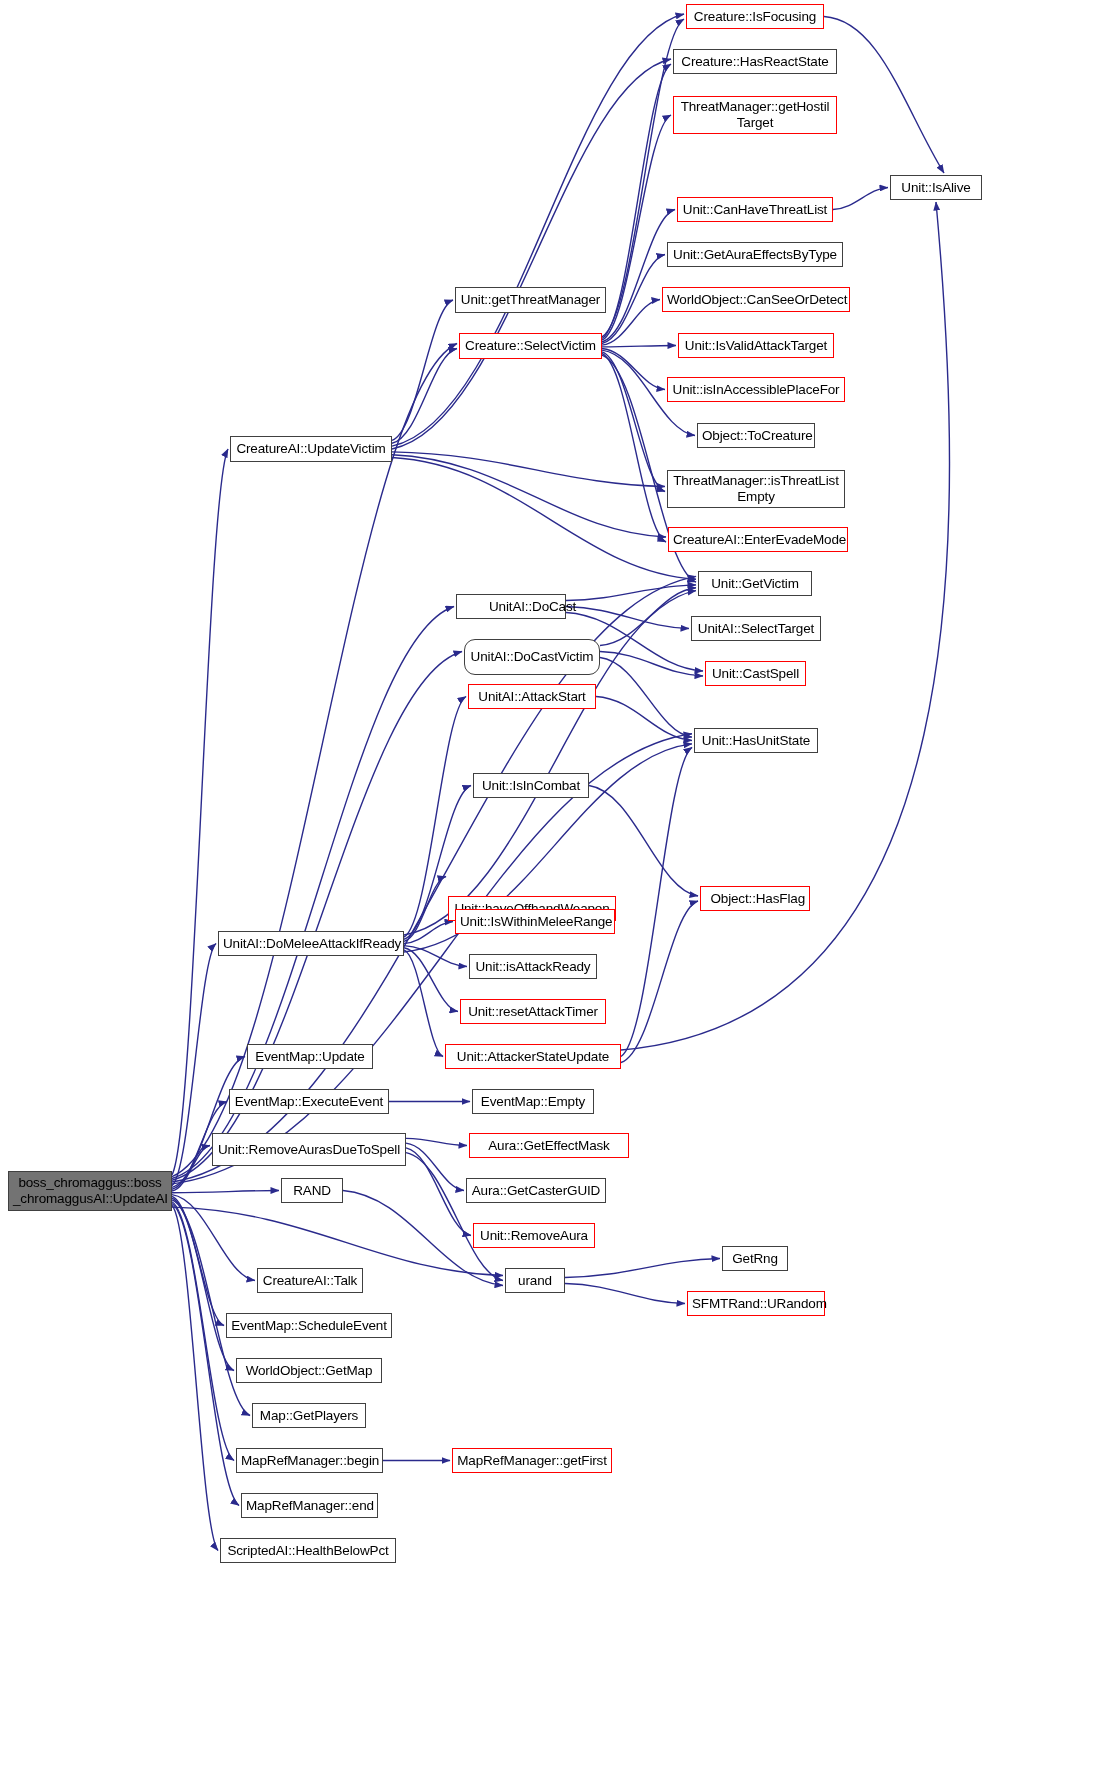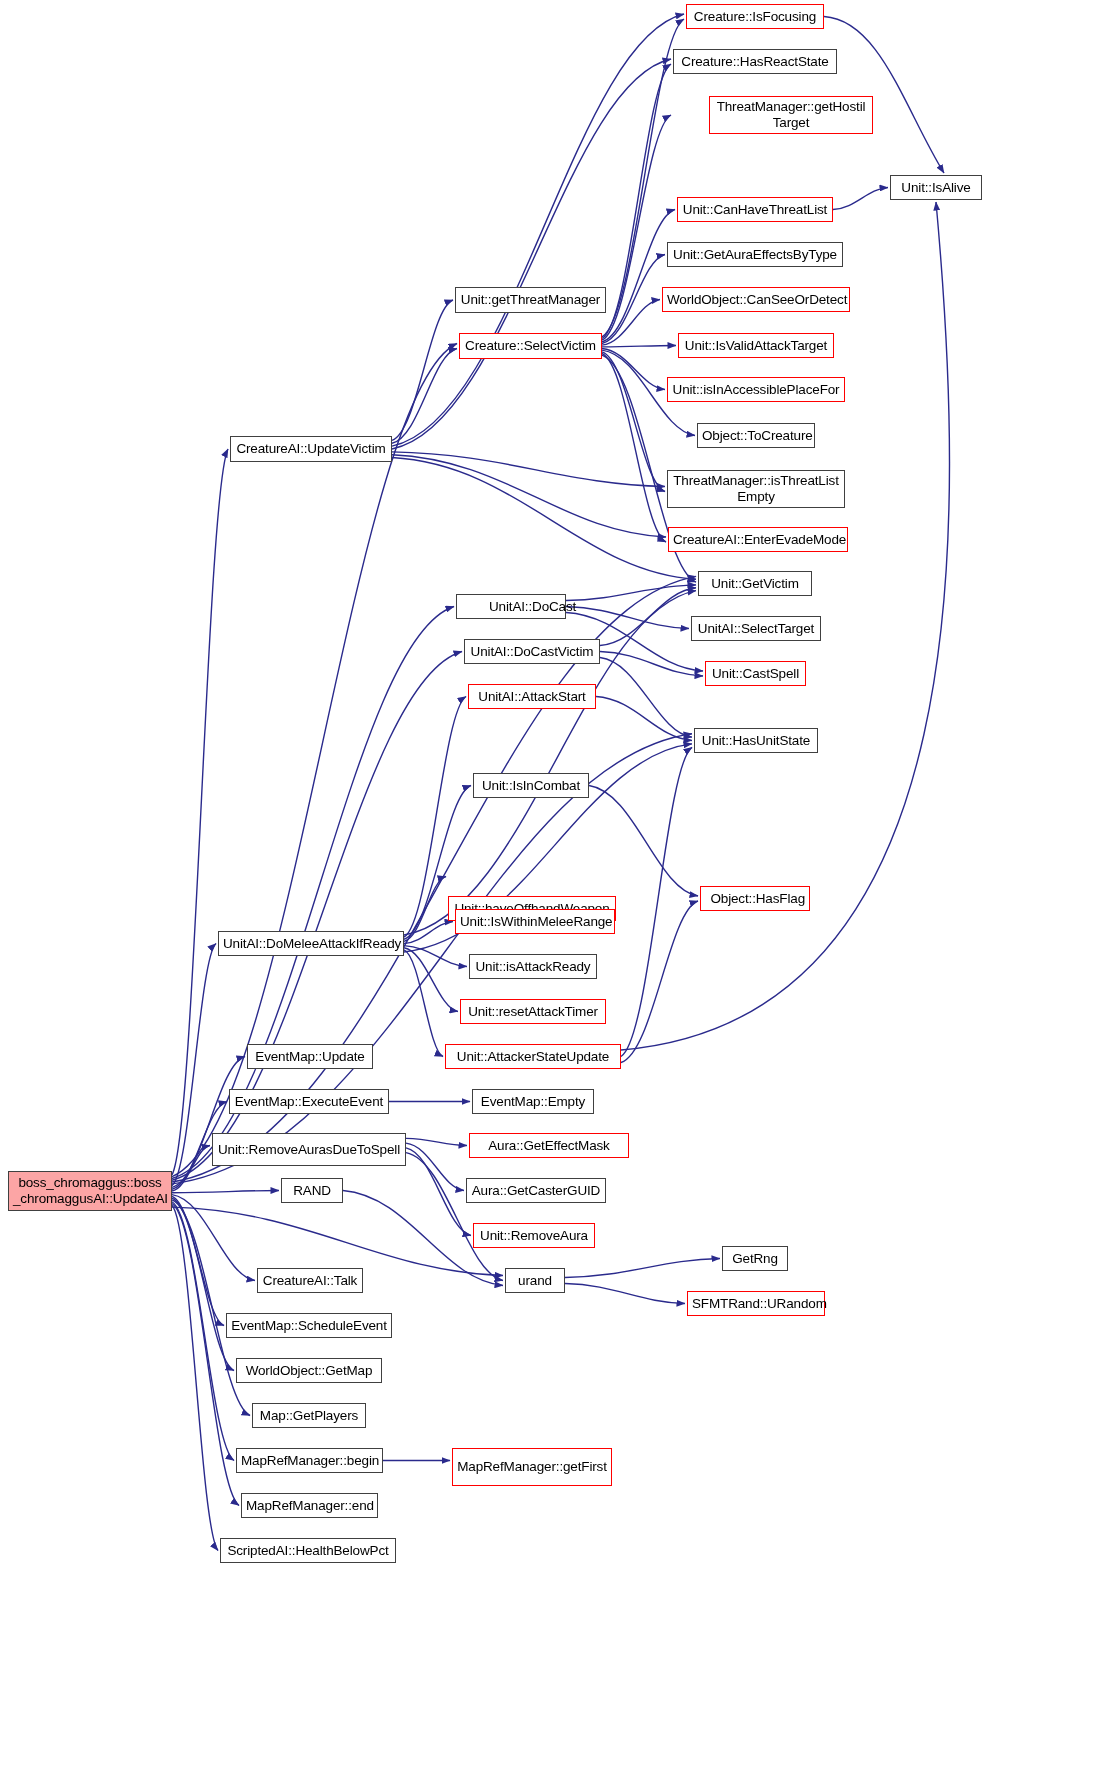--- a/index.html
+++ b/index.html
@@ -22,21 +22,21 @@
     line-height:1.15;
     display:flex;
     align-items:center;
     justify-content:center;
     text-align:center;
     white-space:pre-line;
     padding:0 4px;
     letter-spacing:-0.15px;
   }
   .node.red{border:1px solid #ff0000;}
-  .node.current{background:#fca5a5;border:1px solid #404040;}
+  .node.current{background:#737373;border:1px solid #404040;}
   .node .lbl{display:block;width:100%;}
 </style>
 </head>
 <body>
 
 <div id="canvas">
   <svg id="edges" xmlns="http://www.w3.org/2000/svg">
     <defs>
       <marker id="arrow" markerWidth="9" markerHeight="7" refX="8.5" refY="3.5" orient="auto" markerUnits="userSpaceOnUse">
         <polygon points="0,0 9,3.5 0,7" fill="#2a2a8c"></polygon>
@@ -115,36 +115,36 @@
       </g>
   </svg>
   <div id="node-layer">
       <div class="node current" style="left: 8px; top: 1171px; width: 164px; height: 40px;"><span class="lbl">boss_chromaggus::boss
 _chromaggusAI::UpdateAI</span></div>
       <div class="node" style="left: 230px; top: 436px; width: 162px; height: 26px; text-align: center;"><span class="lbl">CreatureAI::UpdateVictim</span></div>
       <div class="node" style="left: 455px; top: 287px; width: 151px; height: 26px;"><span class="lbl">Unit::getThreatManager</span></div>
       <div class="node red" style="left: 459px; top: 333px; width: 143px; height: 26px;"><span class="lbl">Creature::SelectVictim</span></div>
       <div class="node red" style="left: 686px; top: 4px; width: 138px; height: 25px;"><span class="lbl">Creature::IsFocusing</span></div>
       <div class="node" style="left: 673px; top: 49px; width: 164px; height: 25px;"><span class="lbl">Creature::HasReactState</span></div>
-      <div class="node red" style="left: 673px; top: 96px; width: 164px; height: 38px; margin-left: 36px;"><span class="lbl">ThreatManager::getHostil
+      <div class="node red" style="left: 673px; top: 96px; width: 164px; height: 38px;"><span class="lbl">ThreatManager::getHostil
 Target</span></div>
       <div class="node" style="left: 890px; top: 175px; width: 92px; height: 25px;"><span class="lbl">Unit::IsAlive</span></div>
       <div class="node red" style="left: 677px; top: 197px; width: 156px; height: 25px;"><span class="lbl">Unit::CanHaveThreatList</span></div>
       <div class="node" style="left: 667px; top: 242px; width: 176px; height: 25px;"><span class="lbl">Unit::GetAuraEffectsByType</span></div>
       <div class="node red" style="left: 662px; top: 287px; width: 188px; height: 25px;"><span class="lbl">WorldObject::CanSeeOrDetect</span></div>
       <div class="node red" style="left: 678px; top: 333px; width: 156px; height: 25px;"><span class="lbl">Unit::IsValidAttackTarget</span></div>
       <div class="node red" style="left: 667px; top: 377px; width: 178px; height: 25px;"><span class="lbl">Unit::isInAccessiblePlaceFor</span></div>
       <div class="node" style="left: 697px; top: 423px; width: 118px; height: 25px;"><span class="lbl">Object::ToCreature</span></div>
       <div class="node" style="left: 667px; top: 470px; width: 178px; height: 38px;"><span class="lbl">ThreatManager::isThreatList
 Empty</span></div>
       <div class="node red" style="left: 668px; top: 527px; width: 180px; height: 25px;"><span class="lbl">CreatureAI::EnterEvadeMode</span></div>
       <div class="node" style="left: 698px; top: 571px; width: 114px; height: 25px;"><span class="lbl">Unit::GetVictim</span></div>
       <div class="node" style="left: 456px; top: 594px; width: 110px; height: 25px; padding-left: 32px;"><span class="lbl">UnitAI::DoCast</span></div>
       <div class="node" style="left: 691px; top: 616px; width: 130px; height: 25px;"><span class="lbl">UnitAI::SelectTarget</span></div>
-      <div class="node" style="left: 464px; top: 639px; width: 136px; height: 25px;"><span class="lbl">UnitAI::DoCastVictim</span></div>
+      <div class="node" style="left: 464px; top: 639px; width: 136px; height: 36px; border-radius: 11px;"><span class="lbl">UnitAI::DoCastVictim</span></div>
       <div class="node red" style="left: 705px; top: 661px; width: 101px; height: 25px;"><span class="lbl">Unit::CastSpell</span></div>
       <div class="node red" style="left: 468px; top: 684px; width: 128px; height: 25px; justify-content: center;"><span class="lbl">UnitAI::AttackStart</span></div>
       <div class="node" style="left: 694px; top: 728px; width: 124px; height: 25px;"><span class="lbl">Unit::HasUnitState</span></div>
       <div class="node" style="left: 473px; top: 773px; width: 116px; height: 25px;"><span class="lbl">Unit::IsInCombat</span></div>
       <div class="node red" style="left: 448px; top: 896px; width: 168px; height: 25px;"><span class="lbl">Unit::haveOffhandWeapon</span></div>
       <div class="node red" style="left: 700px; top: 886px; width: 110px; height: 25px; text-align: right;"><span class="lbl">Object::HasFlag</span></div>
       <div class="node red" style="left: 455px; top: 909px; width: 160px; height: 25px;"><span class="lbl">Unit::IsWithinMeleeRange</span></div>
       <div class="node" style="left: 218px; top: 931px; width: 186px; height: 25px;"><span class="lbl">UnitAI::DoMeleeAttackIfReady</span></div>
       <div class="node" style="left: 469px; top: 954px; width: 128px; height: 25px;"><span class="lbl">Unit::isAttackReady</span></div>
       <div class="node red" style="left: 460px; top: 999px; width: 146px; height: 25px;"><span class="lbl">Unit::resetAttackTimer</span></div>
@@ -158,17 +158,17 @@
       <div class="node" style="left: 466px; top: 1178px; width: 140px; height: 25px;"><span class="lbl">Aura::GetCasterGUID</span></div>
       <div class="node red" style="left: 473px; top: 1223px; width: 122px; height: 25px;"><span class="lbl">Unit::RemoveAura</span></div>
       <div class="node" style="left: 505px; top: 1268px; width: 60px; height: 25px;"><span class="lbl">urand</span></div>
       <div class="node" style="left: 722px; top: 1246px; width: 66px; height: 25px;"><span class="lbl">GetRng</span></div>
       <div class="node red" style="left: 687px; top: 1291px; width: 138px; height: 25px;"><span class="lbl">SFMTRand::URandom</span></div>
       <div class="node" style="left: 257px; top: 1268px; width: 106px; height: 25px;"><span class="lbl">CreatureAI::Talk</span></div>
       <div class="node" style="left: 226px; top: 1313px; width: 166px; height: 25px;"><span class="lbl">EventMap::ScheduleEvent</span></div>
       <div class="node" style="left: 236px; top: 1358px; width: 146px; height: 25px;"><span class="lbl">WorldObject::GetMap</span></div>
       <div class="node" style="left: 252px; top: 1403px; width: 114px; height: 25px;"><span class="lbl">Map::GetPlayers</span></div>
       <div class="node" style="left: 236px; top: 1448px; width: 147px; height: 25px;"><span class="lbl">MapRefManager::begin</span></div>
-      <div class="node red" style="left: 452px; top: 1448px; width: 160px; height: 38px;"><span class="lbl">MapRefManager::getFirst</span></div>
+      <div class="node red" style="left: 452px; top: 1448px; width: 160px; height: 25px;"><span class="lbl">MapRefManager::getFirst</span></div>
       <div class="node" style="left: 241px; top: 1493px; width: 137px; height: 25px;"><span class="lbl">MapRefManager::end</span></div>
       <div class="node" style="left: 220px; top: 1538px; width: 176px; height: 25px;"><span class="lbl">ScriptedAI::HealthBelowPct</span></div>
     </div>
 </div>
 
 </body></html>

